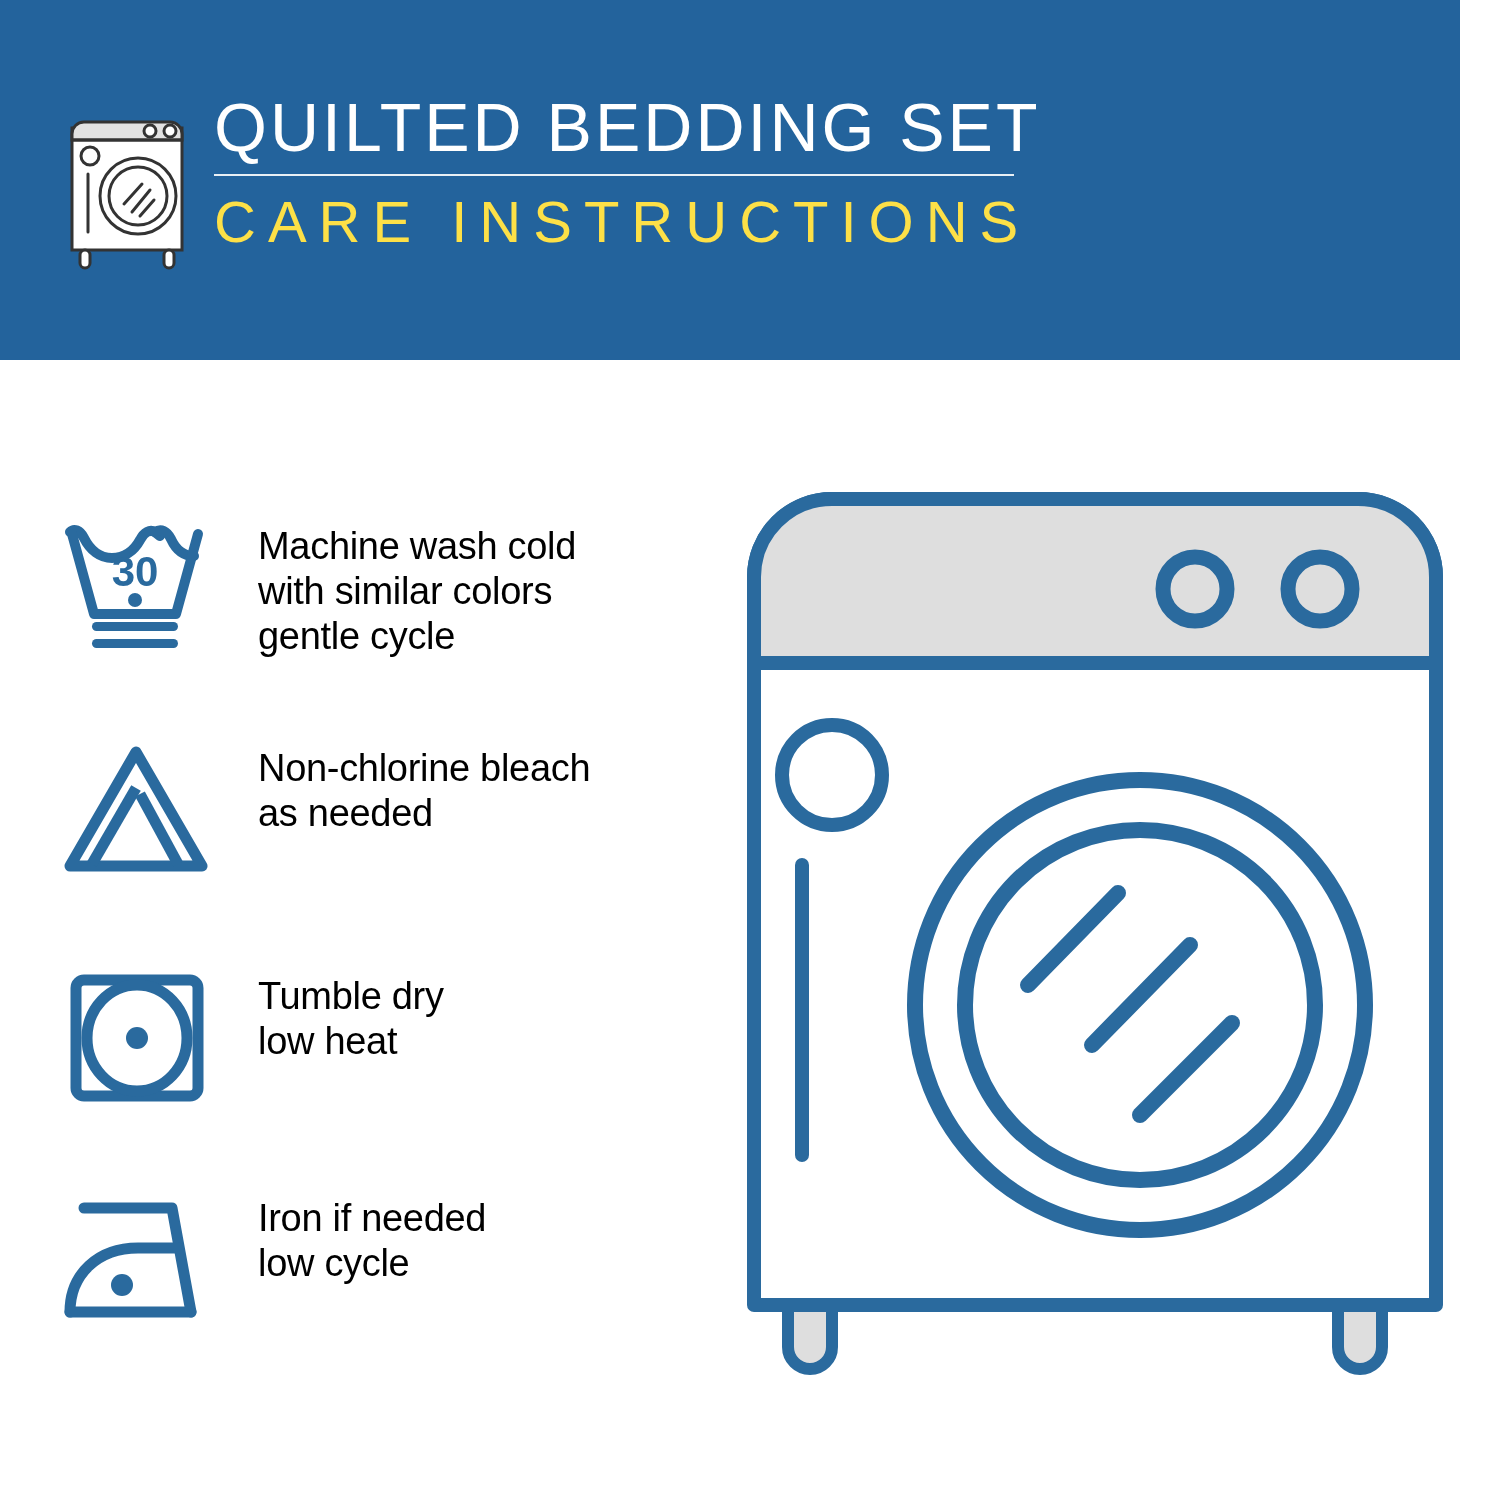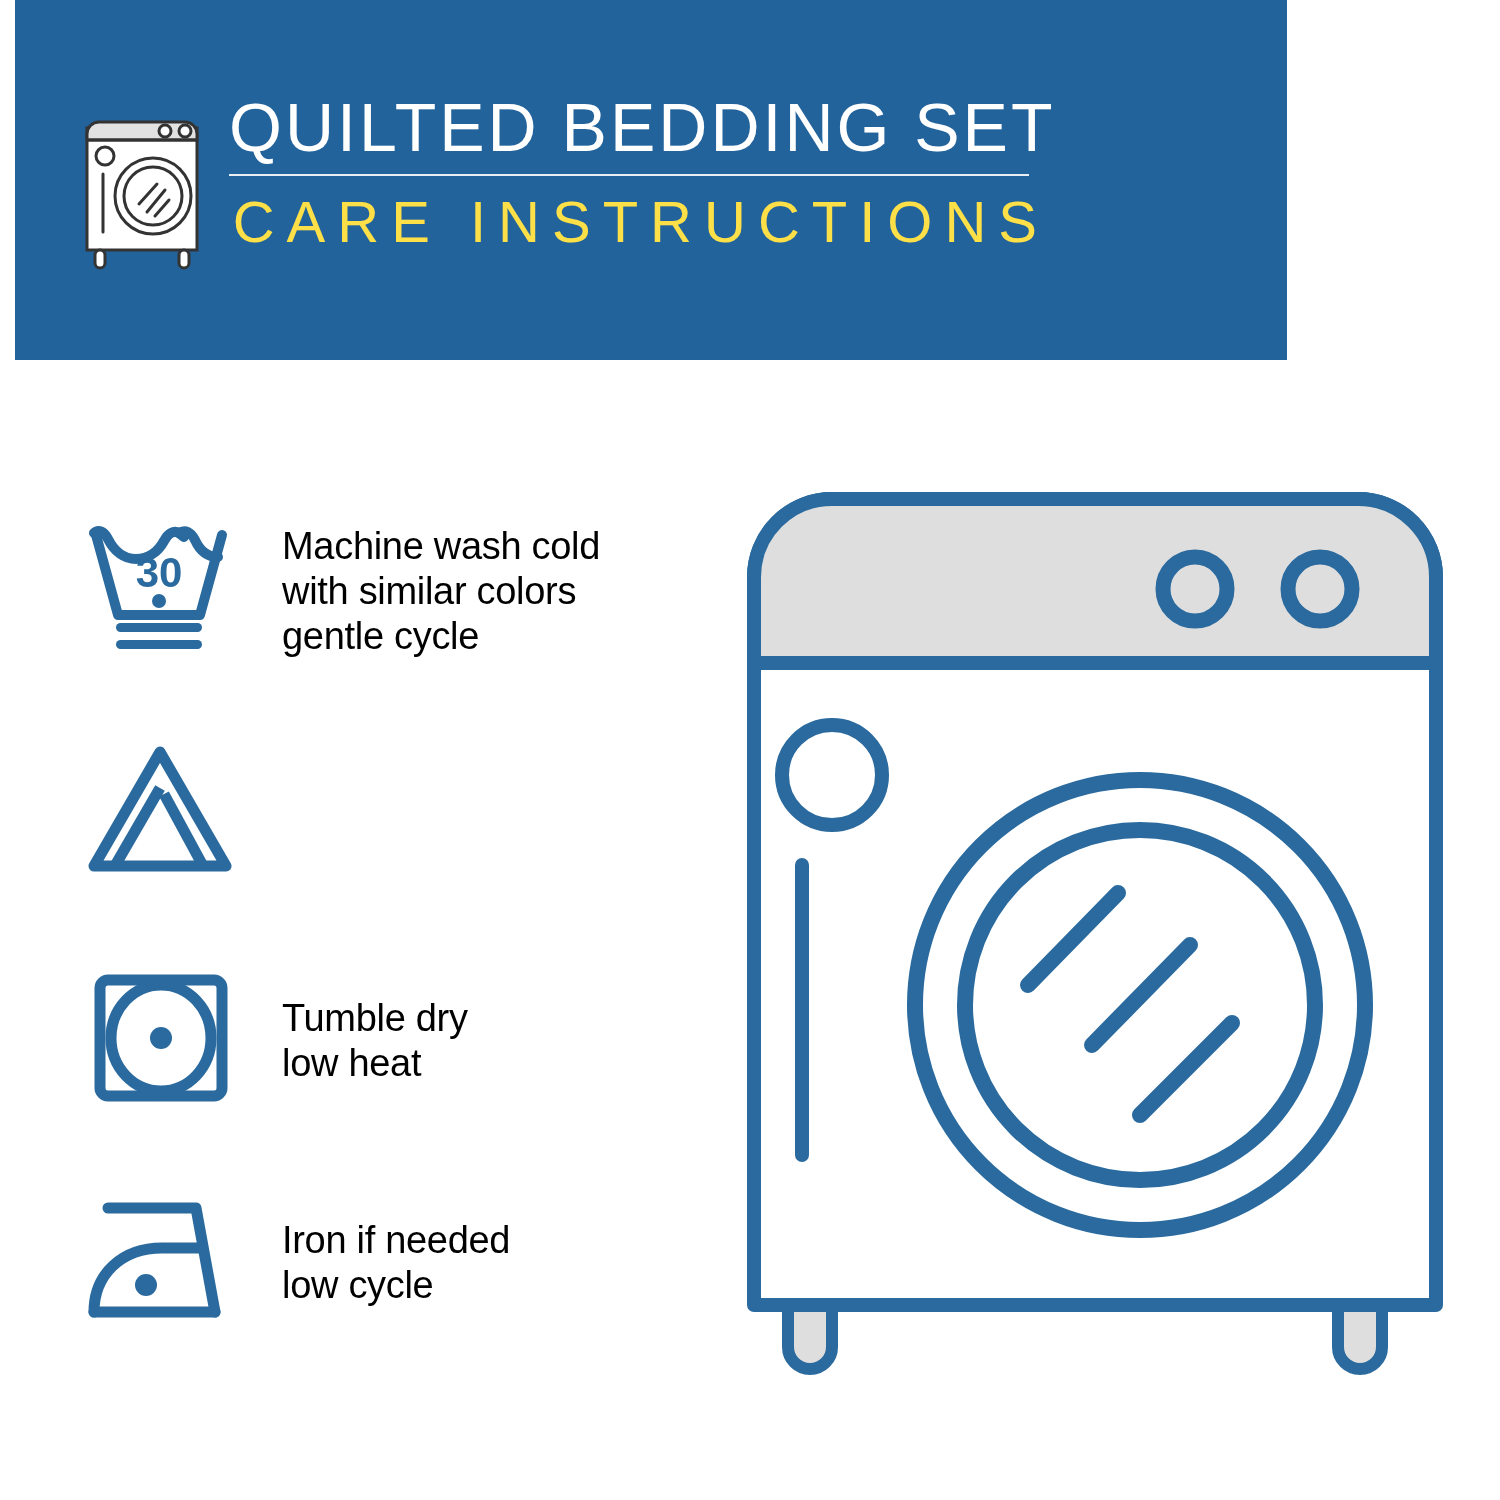--- a/index.html
+++ b/index.html
@@ -15,27 +15,26 @@
   #page {
     position: relative;
     width: 1500px;
     height: 1500px;
     background: #ffffff;
   }
 
   
   .header {
     position: absolute;
-    left: 15px; top: 0;
-    width: 1272px;
+    left: 0; top: 0;
+    width: 1460px;
     height: 360px;
     background: #23639C;
     display: flex;
     align-items: center;
-    text-align: right;
   }
 
   .header-logo {
     position: absolute;
     left: 62px;
     top: 104px;
     width: 130px;
     height: 168px;
   }
 
@@ -78,24 +77,24 @@
   
   .care-list {
     position: absolute;
     left: 0;
     top: 440px;
     width: 720px;
   }
 
   .care-row {
     position: absolute;
-    left: 84px;
+    left: 60px;
     width: 640px;
     display: flex;
-    align-items: center;
+    align-items: flex-start;
   }
 
   .care-row-0 { top: 78px; }
   .care-row-1 { top: 300px; }
   .care-row-2 { top: 528px; }
   .care-row-3 { top: 750px; }
 
   .care-symbol {
     width: 170px;
     flex: 0 0 170px;
@@ -205,20 +204,22 @@
 
           <path d="M76 12 L142 126 L10 126 Z" fill="none" stroke="#2A6A9E" stroke-width="11" stroke-linejoin="round"></path>
 
           <line x1="76" y1="48" x2="32" y2="124" stroke="#2A6A9E" stroke-width="11" stroke-linecap="butt"></line>
           <line x1="76" y1="90" x2="57" y2="124" stroke="#2A6A9E" stroke-width="0"></line>
           <path d="M76 52 L118 124" fill="none" stroke="#2A6A9E" stroke-width="0"></path>
           <line x1="80" y1="54" x2="118" y2="124" stroke="#2A6A9E" stroke-width="11"></line>
           <line x1="76" y1="94" x2="58" y2="124" stroke="#2A6A9E" stroke-width="0"></line>
         </svg>
       </div>
+      <div class="care-text">Non-chlorine bleach
+as needed</div>
     </div>
 
     <div class="care-row care-row-2">
       <div class="care-symbol">
         <svg viewBox="0 0 170 140" width="170" height="140">
           <rect x="16" y="12" width="122" height="116" rx="8" fill="none" stroke="#2A6A9E" stroke-width="11"></rect>
           <ellipse cx="77" cy="70" rx="50" ry="53" fill="none" stroke="#2A6A9E" stroke-width="11"></ellipse>
           <circle cx="77" cy="70" r="11" fill="#2A6A9E"></circle>
         </svg>
       </div>

